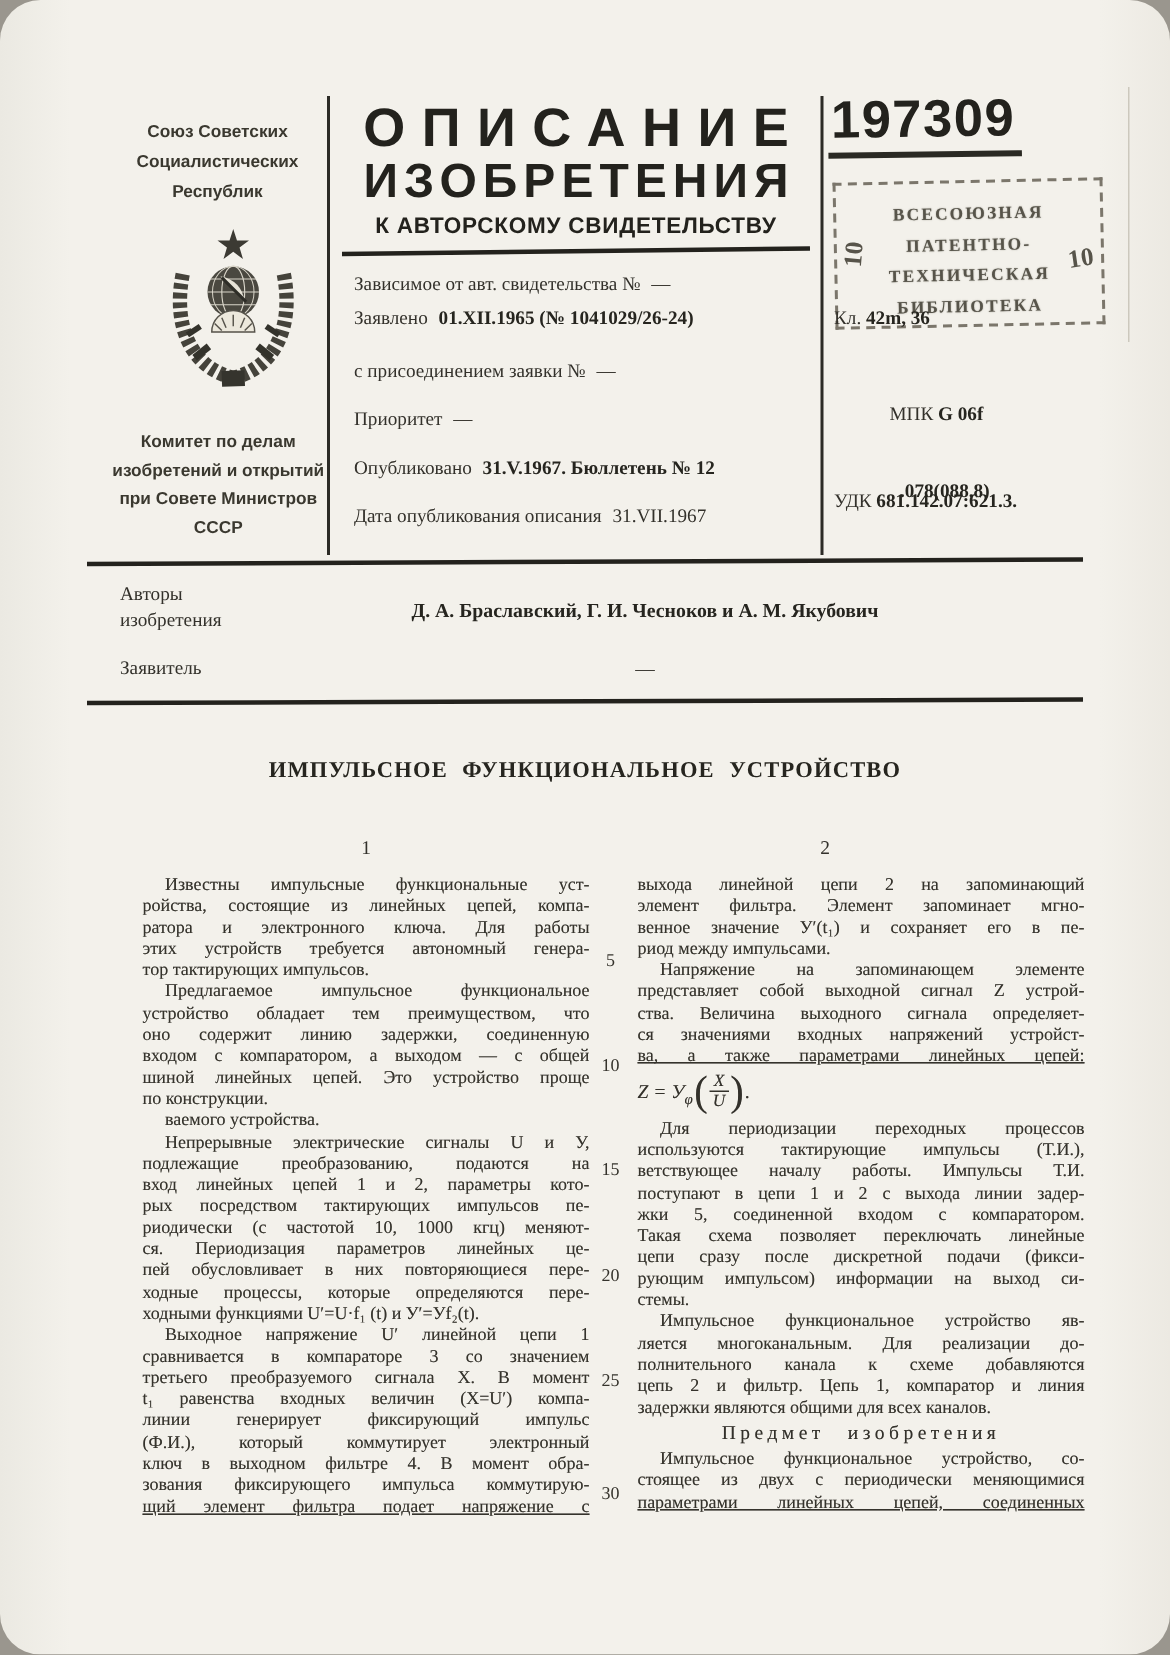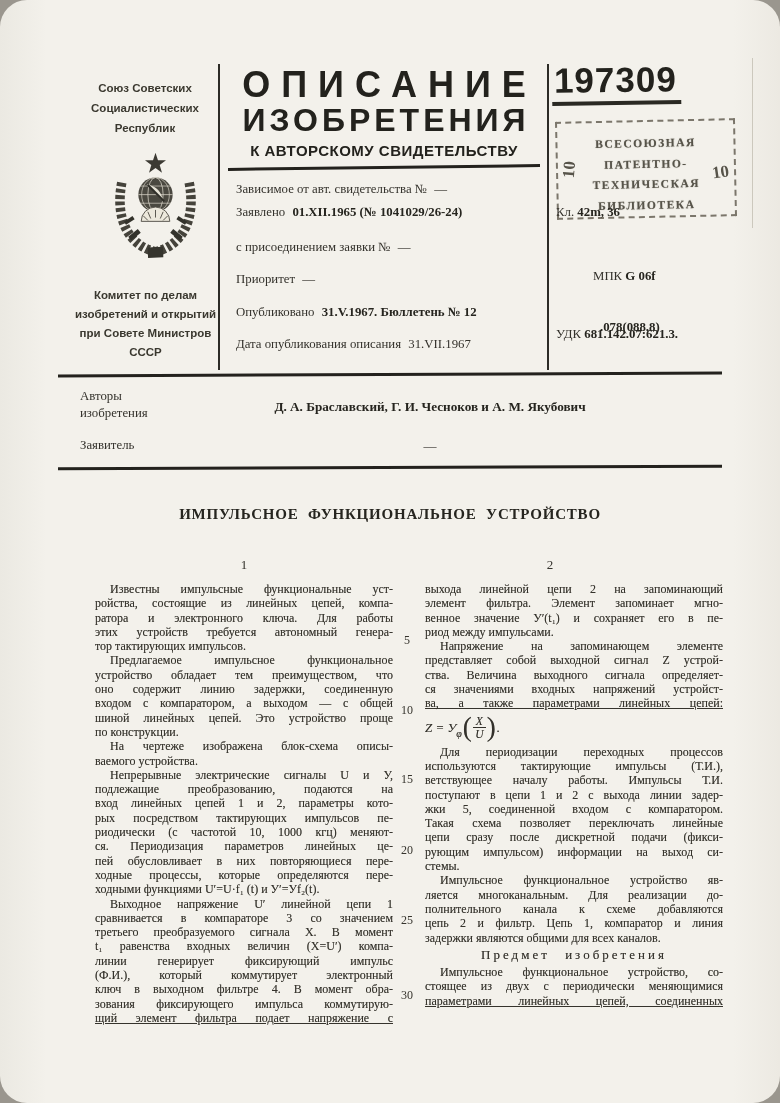--- a/index.html
+++ b/index.html
@@ -197,21 +197,20 @@
       </div>
     <div class="para">
         <div class="ln">Предлагаемое импульсное функциональное</div>
         <div class="ln">устройство обладает тем преимуществом, что</div>
         <div class="ln">оно содержит линию задержки, соединенную</div>
         <div class="ln">входом с компаратором, а выходом — с общей</div>
         <div class="ln">шиной линейных цепей. Это устройство проще</div>
         <div class="ln">по конструкции.</div>
       </div>
     <div class="para">
-        <div class="ln">На чертеже изображена блок-схема описы-</div>
         <div class="ln">ваемого устройства.</div>
       </div>
     <div class="para">
         <div class="ln">Непрерывные электрические сигналы U и У,</div>
         <div class="ln">подлежащие преобразованию, подаются на</div>
         <div class="ln">вход линейных цепей 1 и 2, параметры кото-</div>
         <div class="ln">рых посредством тактирующих импульсов пе-</div>
         <div class="ln">риодически (с частотой 10, 1000 кгц) меняют-</div>
         <div class="ln">ся. Периодизация параметров линейных це-</div>
         <div class="ln">пей обусловливает в них повторяющиеся пере-</div>

